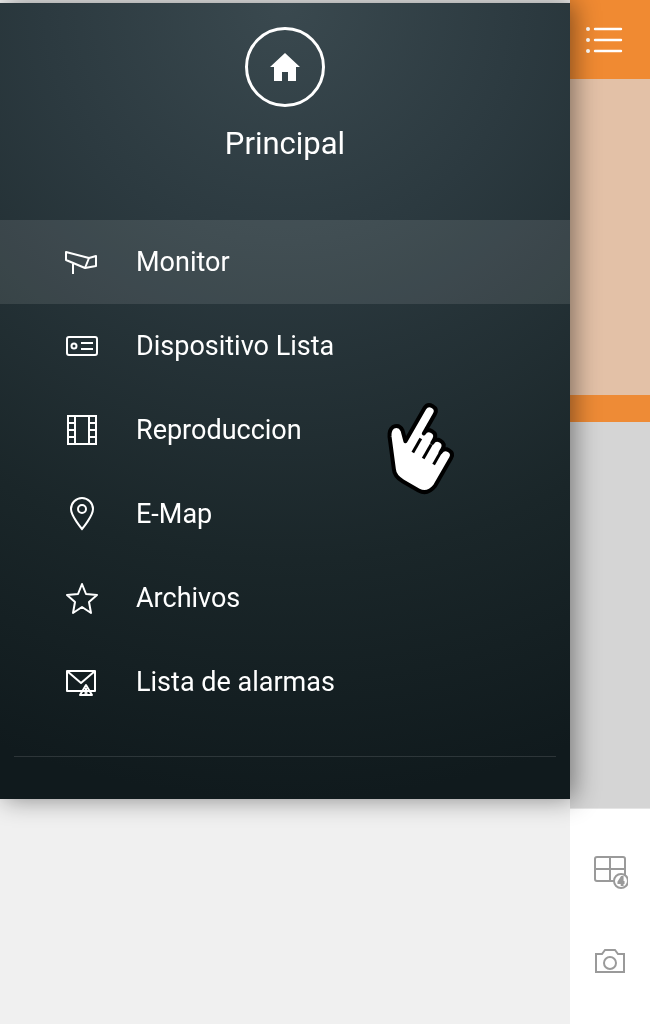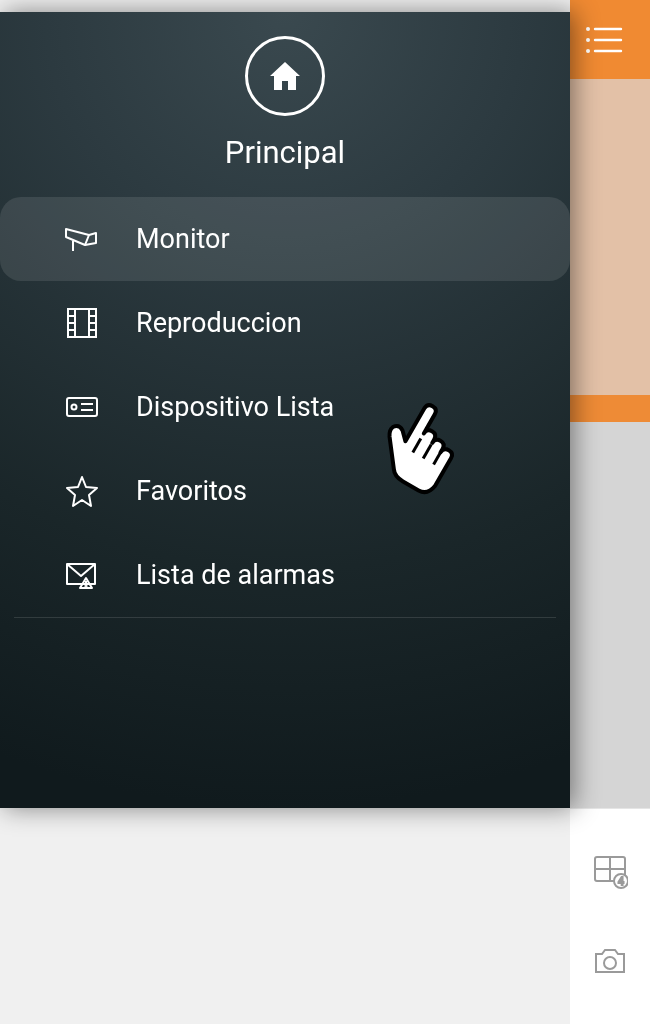--- a/index.html
+++ b/index.html
@@ -50,28 +50,29 @@
   }
   .content .small-icon {
     width: 40px; height: 40px;
     display:flex; align-items:center; justify-content:center;
     color:#8a8a8a;
   }
 
   
   .sidebar {
     position: absolute;
-    top: 12px; left: 0;
+    top: 3px; left: 0;
     width: 570px;
     height: 796px;
     background: radial-gradient(ellipse 140% 100% at 50% 0%, #3a494f 0%, #2c3a40 30%, #1a2629 70%, #101a1d 100%);
     color: #fff;
     display: flex;
     flex-direction: column;
     box-shadow: 4px 0 24px rgba(0,0,0,.45);
+    gap: 32px;
   }
   .sidebar-header {
     display: flex;
     flex-direction: column;
     align-items: center;
     padding-top: 24px;
     padding-bottom: 26px;
   }
   .home-circle {
     width: 80px; height: 80px;
@@ -86,21 +87,20 @@
     color: #ffffff;
   }
   .menu { list-style:none; }
   .menu-item {
     display:flex;
     align-items:center;
     height: 84px;
     padding-left: 62px;
     cursor:pointer;
     position: relative;
-    border-radius: 21px;
   }
   .menu-item.active {
     background: rgba(255,255,255,0.10);
   }
   .menu-item .icon {
     width: 40px; height: 40px;
     display:flex; align-items:center; justify-content:center;
     margin-right: 34px;
     color: #fff;
   }
@@ -185,56 +185,65 @@
             <path d="M3 6 L26 12 L22 22 L3 14 Z"></path>
             <path d="M26 12 L33 10 L33 20 L22 22"></path>
             <line x1="10" y1="18" x2="10" y2="28"></line>
           </svg>
         </span>
         <span class="label">Monitor</span>
       </li>
 
       <li class="menu-item">
         <span class="icon">
+          <svg width="36" height="28" viewBox="0 0 36 28" fill="none" stroke="#fff" stroke-width="2">
+            <rect x="3" y="5" width="30" height="18" rx="2"></rect>
+            <circle cx="10" cy="14" r="2.5"></circle>
+            <line x1="17" y1="11" x2="29" y2="11"></line>
+            <line x1="17" y1="17" x2="29" y2="17"></line>
+          </svg>
+        </span>
+        <span class="label">Dispositivo Lista</span>
+      </li>
+
+      <li class="menu-item">
+        <span class="icon">
           <svg width="34" height="34" viewBox="0 0 34 34" fill="none" stroke="#fff" stroke-width="2">
             <rect x="3" y="3" width="28" height="28"></rect>
             <line x1="10" y1="3" x2="10" y2="31"></line>
             <line x1="24" y1="3" x2="24" y2="31"></line>
             <line x1="3" y1="10" x2="10" y2="10"></line>
             <line x1="3" y1="17" x2="10" y2="17"></line>
             <line x1="3" y1="24" x2="10" y2="24"></line>
             <line x1="24" y1="10" x2="31" y2="10"></line>
             <line x1="24" y1="17" x2="31" y2="17"></line>
             <line x1="24" y1="24" x2="31" y2="24"></line>
           </svg>
         </span>
         <span class="label">Reproduccion</span>
       </li>
 
-      <li class="menu-item">
-        <span class="icon">
-          <svg width="36" height="28" viewBox="0 0 36 28" fill="none" stroke="#fff" stroke-width="2">
-            <rect x="3" y="5" width="30" height="18" rx="2"></rect>
-            <circle cx="10" cy="14" r="2.5"></circle>
-            <line x1="17" y1="11" x2="29" y2="11"></line>
-            <line x1="17" y1="17" x2="29" y2="17"></line>
-          </svg>
-        </span>
-        <span class="label">Dispositivo Lista</span>
-      </li>
-
-
+
+      <li class="menu-item">
+        <span class="icon">
+          <svg width="28" height="36" viewBox="0 0 28 36" fill="none" stroke="#fff" stroke-width="2">
+            <path d="M14 33 C14 33 25 20 25 13 A11 11 0 1 0 3 13 C3 20 14 33 14 33 Z"></path>
+            <circle cx="14" cy="13" r="4"></circle>
+          </svg>
+        </span>
+        <span class="label">E-Map</span>
+      </li>
 
       <li class="menu-item">
         <span class="icon">
           <svg width="34" height="34" viewBox="0 0 34 34" fill="none" stroke="#fff" stroke-width="2" stroke-linejoin="round">
             <path d="M17 3 L21 13 L32 14 L24 21 L26 32 L17 26 L8 32 L10 21 L2 14 L13 13 Z"></path>
           </svg>
         </span>
-        <span class="label">Favoritos</span>
+        <span class="label">Archivos</span>
       </li>
 
       <li class="menu-item">
         <span class="icon">
           <svg width="36" height="30" viewBox="0 0 36 30" fill="none" stroke="#fff" stroke-width="2" stroke-linejoin="round">
             <rect x="3" y="4" width="28" height="20"></rect>
             <path d="M3 4 L17 16 L31 4"></path>
             <path d="M22 18 L28 28 L16 28 Z"></path>
             <line x1="22" y1="21" x2="22" y2="24"></line>
             <circle cx="22" cy="26" r="0.6" fill="#fff"></circle>

